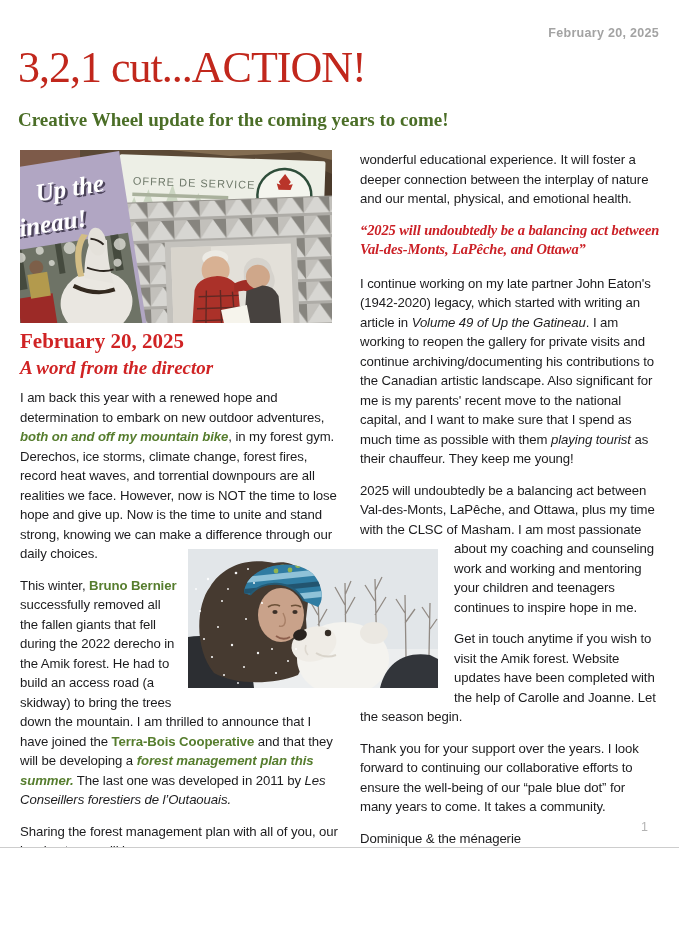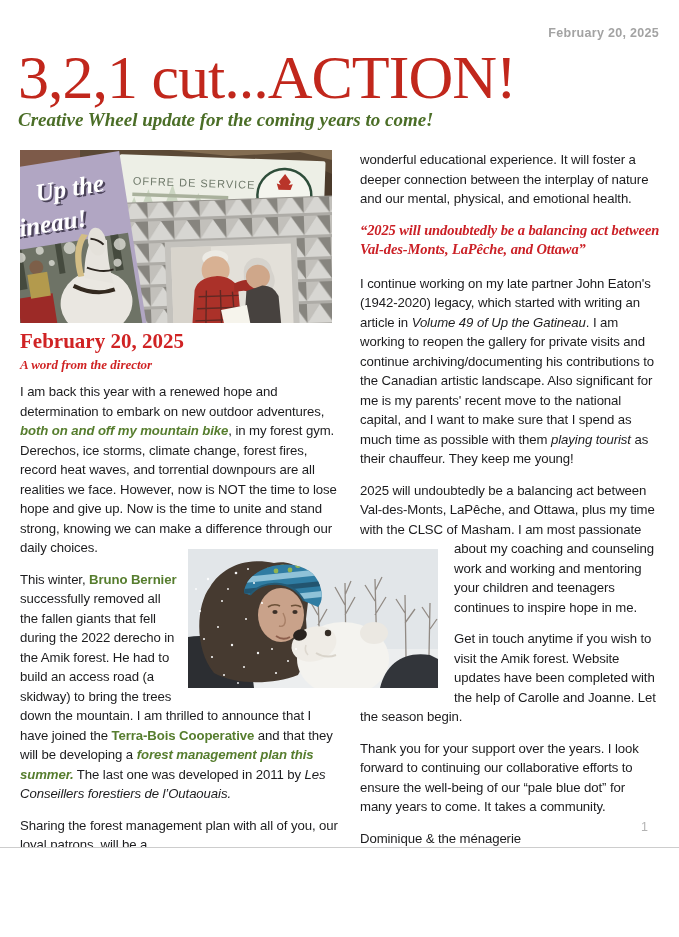--- a/index.html
+++ b/index.html
@@ -1,34 +1,34 @@
 <!DOCTYPE html>
 <html style="--title_red: #c1271c; --heading_red: #d02324; --quote_red: #cb2026; --link_red: #e2231d; --green: #567d2e; --green_dark: #4b6e27;"><head>
 <meta charset="utf-8">
 <style>
   html,body{margin:0;padding:0;background:#fff;}
   .page{position:relative;width:679px;height:848px;background:#fff;overflow:hidden;
         font-family:"Liberation Sans",sans-serif;color:#1c1c1e;}
   .date{position:absolute;top:26px;right:20px;font-size:12.5px;font-weight:bold;
         color:#a3a3a3;letter-spacing:.3px;}
   .title{position:absolute;left:18px;top:42px;margin:0;font-family:"Liberation Serif",serif;
-         font-weight:normal;font-size:62px;color:var(--title_red);letter-spacing:-1px;}
+         font-weight:normal;font-size:44px;color:var(--title_red);letter-spacing:-1px;}
   .subtitle{position:absolute;left:18px;top:109px;font-family:"Liberation Serif",serif;
-            font-style:italic;font-weight:bold;font-size:19px;color:var(--green_dark);}
+            font-weight:bold;font-size:19px;color:var(--green_dark);}
   .columns{position:absolute;left:20px;top:150px;width:640px;display:flex;gap:22px;}
   .col-left{width:318px;}
   .col-right{width:300px;}
   .body-text{font-size:13.2px;line-height:19.5px;letter-spacing:-0.1px;}
   .body-text p{margin:0 0 12px 0;}
   .collage{width:312px;height:173px;margin-bottom:6px;overflow:hidden;}
   .collage svg,.selfie svg{display:block;width:100%;height:100%;}
   .l-heading{font-family:"Liberation Serif",serif;font-weight:bold;font-size:21px;
              color:var(--heading_red);margin:6px 0 3px 0;}
   .l-subheading{font-family:"Liberation Serif",serif;font-weight:bold;font-style:italic;
-                font-size:13px;color:var(--heading_red);margin:0 0 9px 0;}
+                font-size:19px;color:var(--heading_red);margin:0 0 9px 0;}
   .spacer-left-col{float:right;width:160px;height:321px;shape-outside:inset(165px 0 0 0);}
   .spacer-right-col{float:left;width:94px;height:219px;shape-outside:inset(63px 0 0 0);}
   .quote{font-family:"Liberation Serif",serif;font-weight:bold;font-style:italic;
          font-size:14.5px;line-height:19px;color:var(--quote_red);text-align:left;
          margin:12px 0 15px 0;}
   .selfie{position:absolute;left:188px;top:549px;width:250px;height:139px;}
   .signoff{margin:0 0 2px 0;}
   .links{font-family:"Liberation Serif",serif;font-weight:bold;font-size:15px;}
   .links a{color:var(--link_red);text-decoration:underline;}
   .links .divider{color:#3d3d3d;font-weight:normal;padding:0 3px;}

